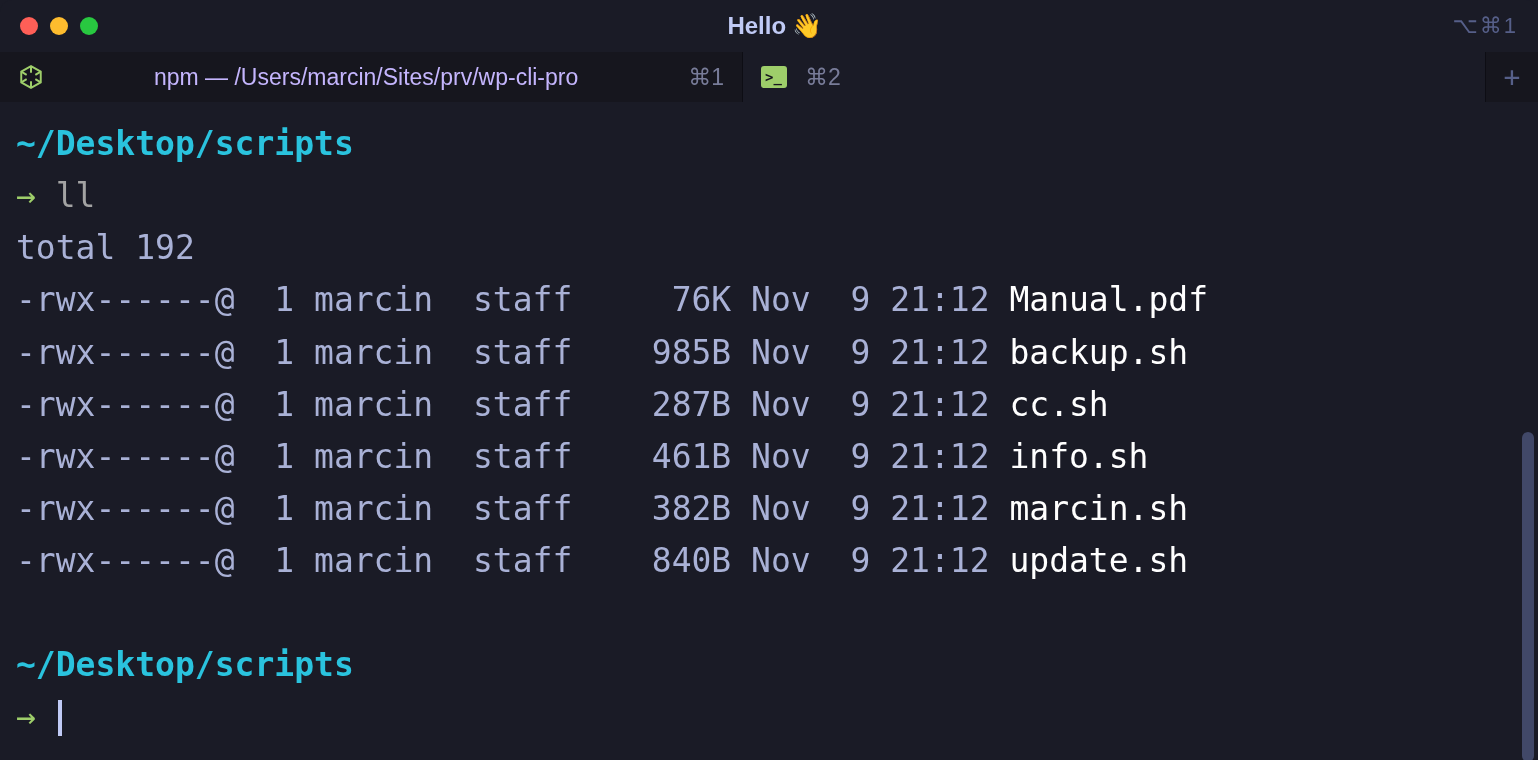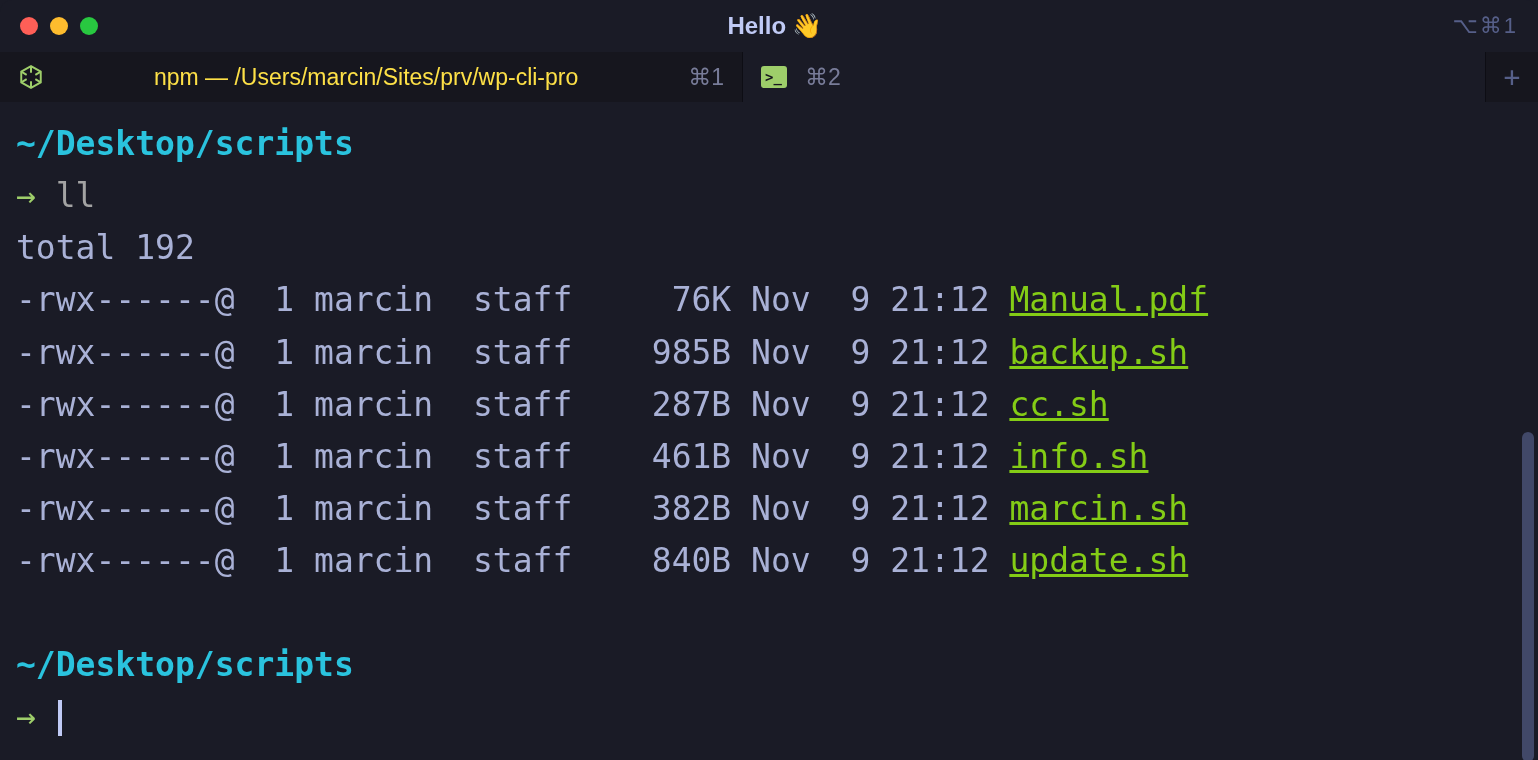--- a/index.html
+++ b/index.html
@@ -89,21 +89,21 @@
     .tab-icon {
       width: 26px;
       height: 26px;
       display: flex;
       align-items: center;
       justify-content: center;
       flex-shrink: 0;
     }
 
     .tab-title {
-      color: #fde047;
+      color: #c4b5fd;
       font-size: 23px;
       font-family: -apple-system, BlinkMacSystemFont, "Segoe UI", sans-serif;
       white-space: nowrap;
       overflow: hidden;
       text-overflow: ellipsis;
       flex: 1;
       text-align: center;
     }
 
     .tab-shortcut {
@@ -146,22 +146,21 @@
 
     .prompt-arrow {
       color: #9ece6a;
     }
 
     .command {
       color: #a3a3a3;
     }
 
     .filename {
-      color: #84cc16;
-      text-decoration: underline;
+      color: #ffffff;
     }
 
     .cursor {
       display: inline-block;
       width: 4px;
       height: 36px;
       background: #c0caf5;
       vertical-align: text-bottom;
       margin-left: 2px;
     }

